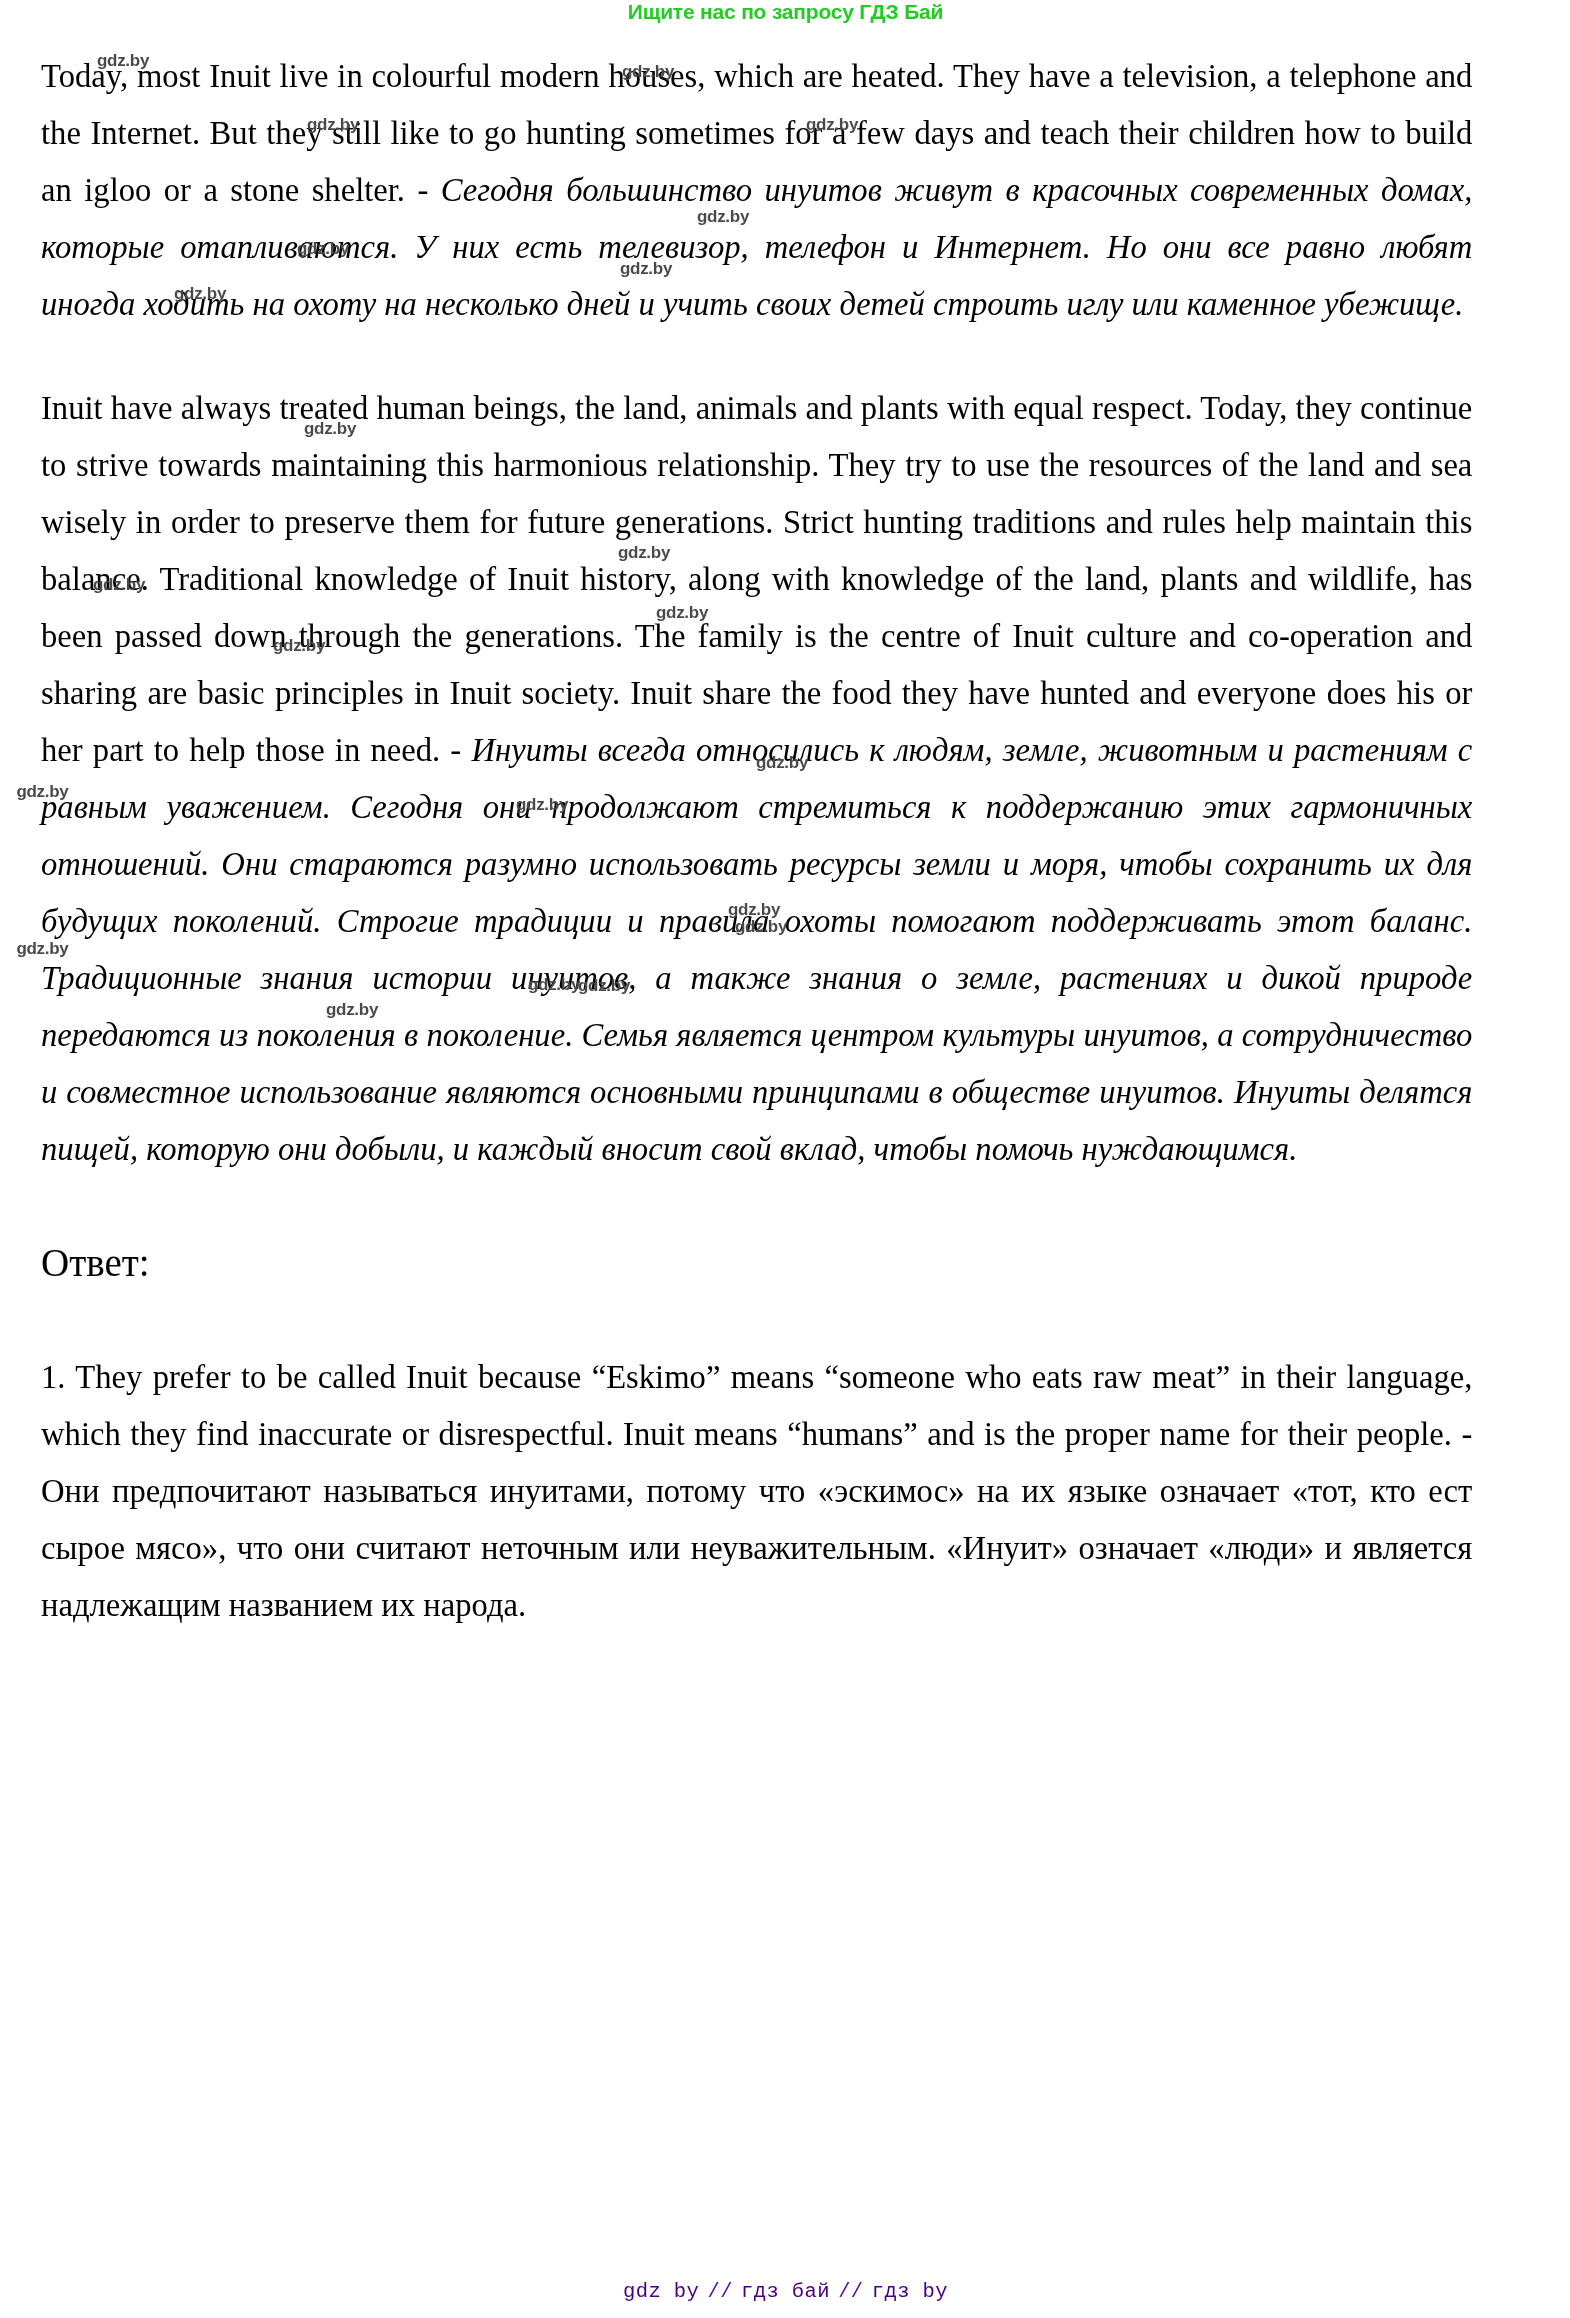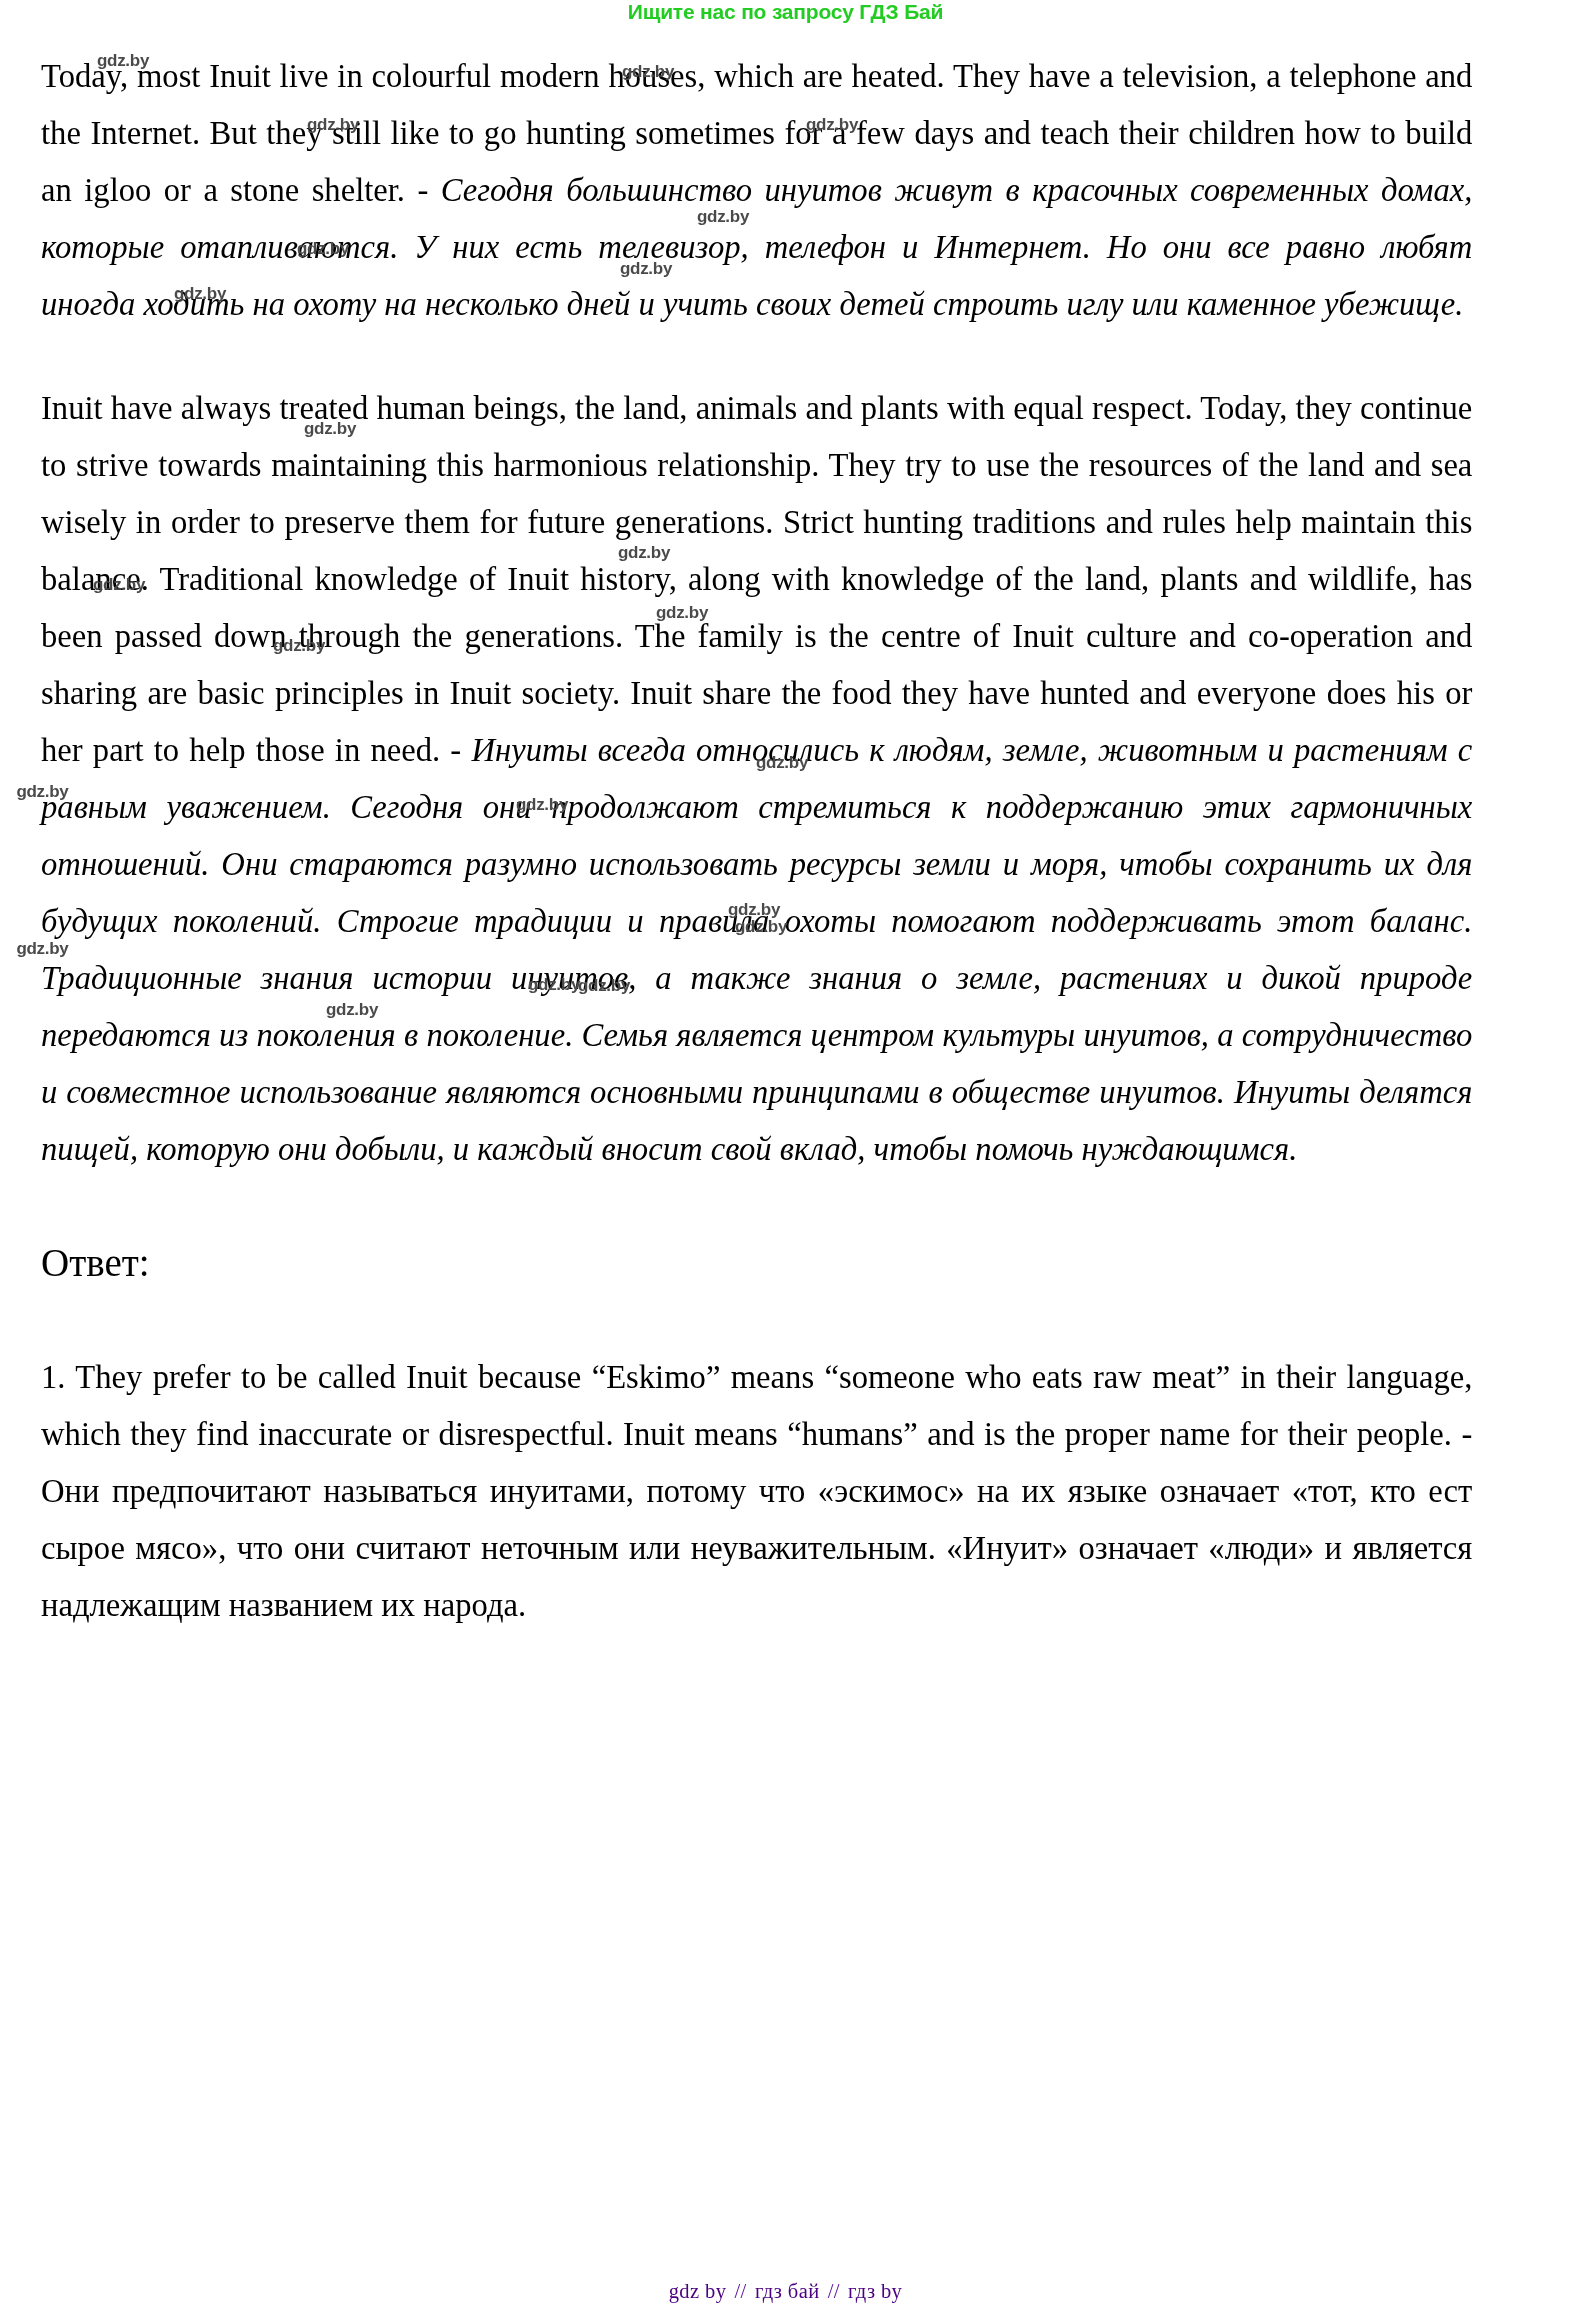--- a/index.html
+++ b/index.html
@@ -84,21 +84,21 @@
     letter-spacing: -0.3px;
   }
 
   
   #footer-links {
     position: absolute;
     left: 0;
     top: 2280px;
     width: 100%;
     text-align: center;
-    font-family: Liberation Serif, serif;
+    font-family: Liberation Mono, monospace;
     font-size: 20.5px;
     color: #4B0082;
     letter-spacing: 0.4px;
     white-space: nowrap;
   }
   #footer-links .flink { color: #4B0082; }
   #footer-links .fsep  { color: #5a0f96; padding: 0 8.2px; }
 </style>
 </head>
 <body>

